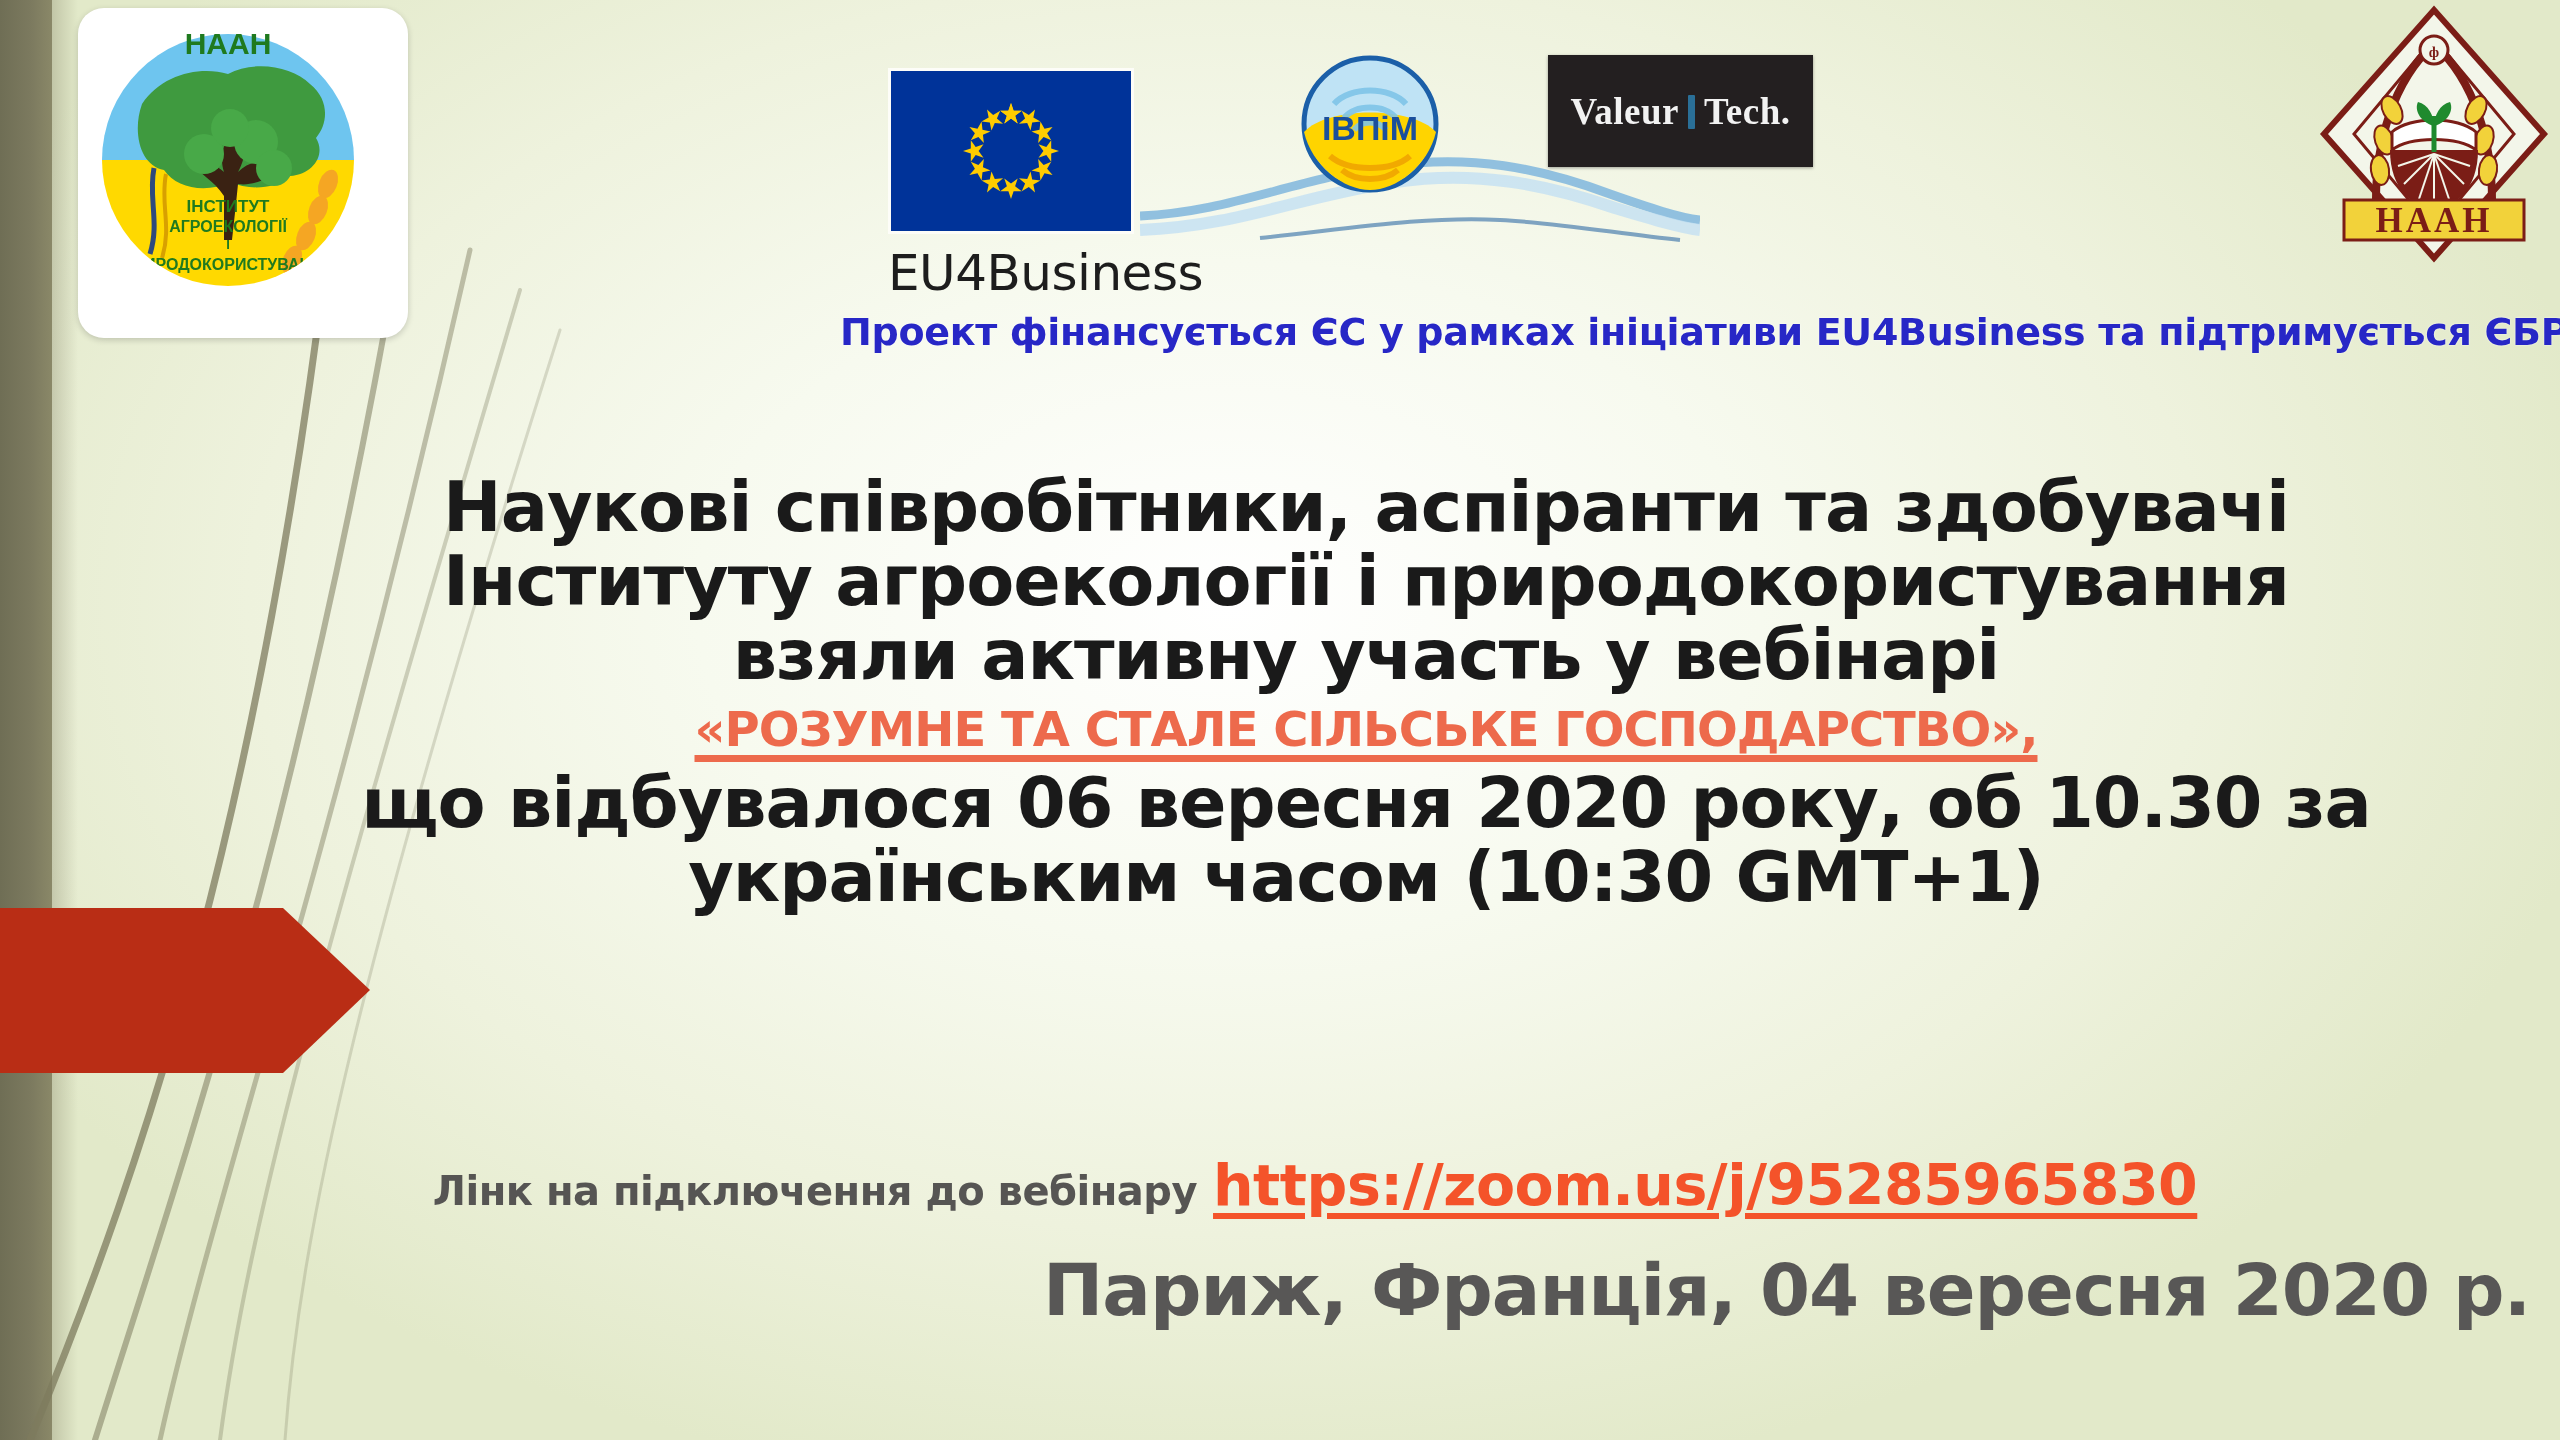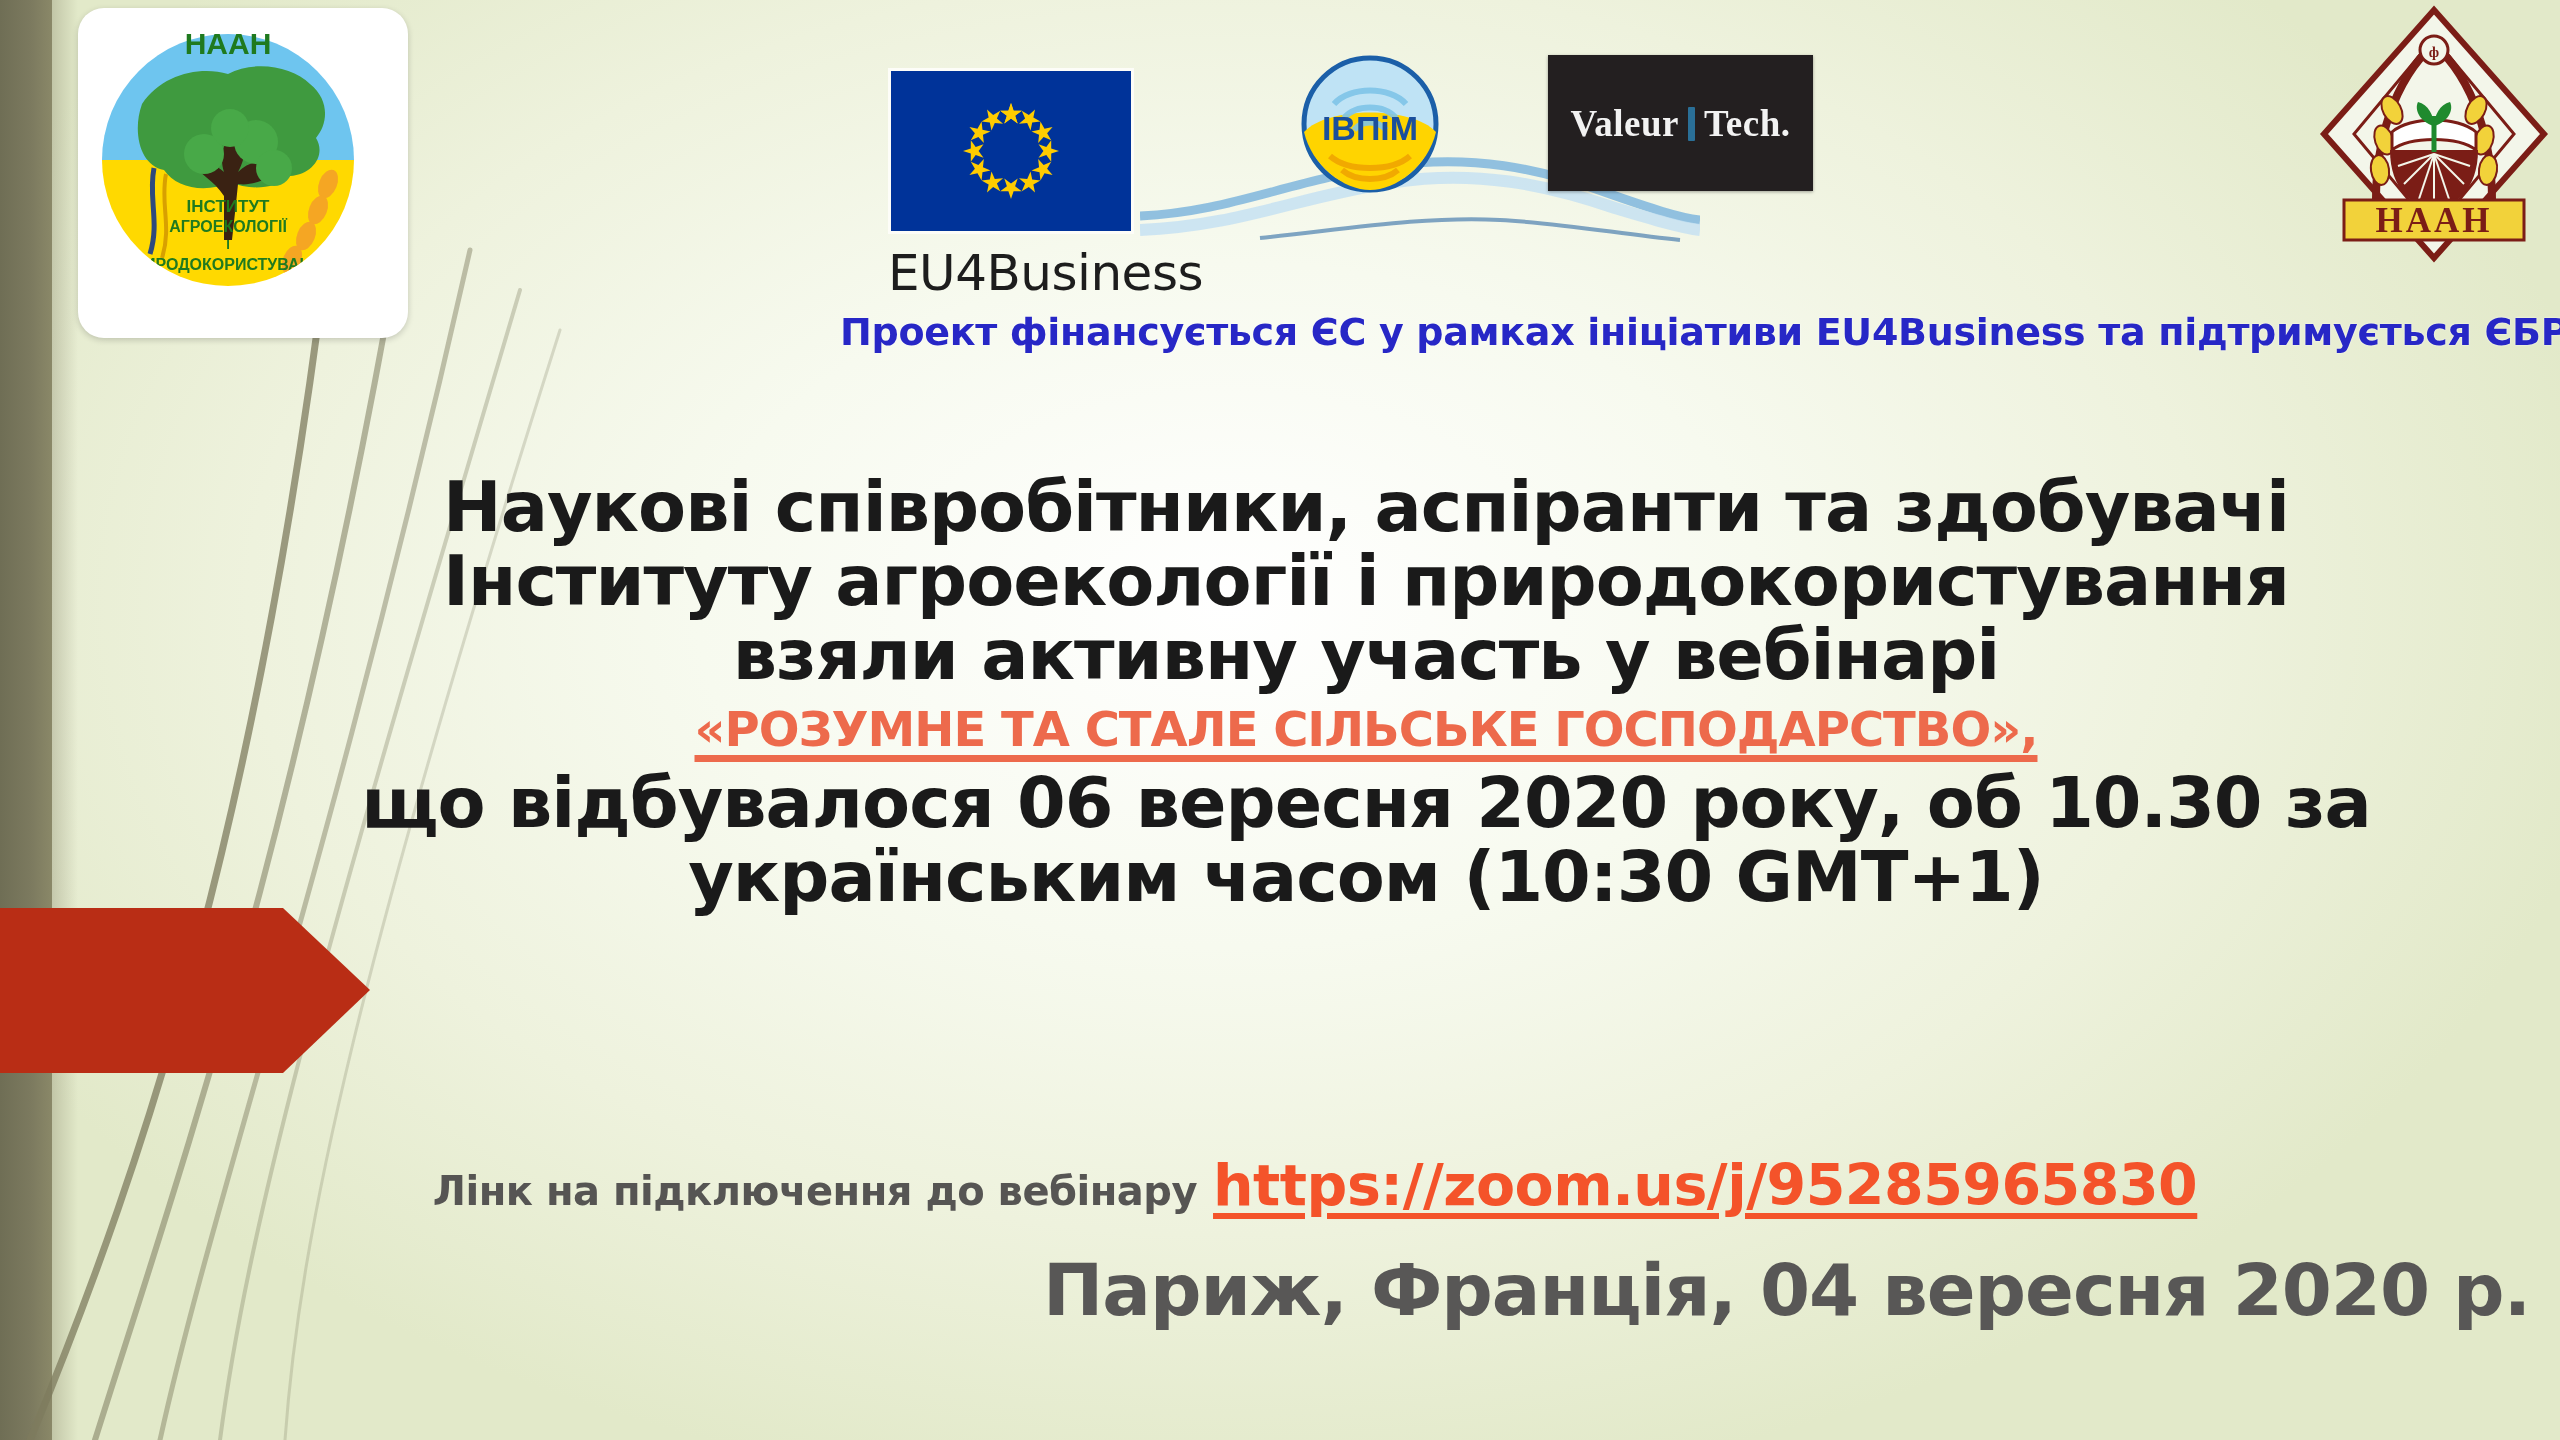--- a/index.html
+++ b/index.html
@@ -52,21 +52,21 @@
   .eu-name{
     font-size:50px;color:#1d1d1d;margin-top:10px;letter-spacing:-0.5px;
     font-family:"DejaVu Sans",sans-serif;
   }
 
   .water{position:absolute;left:1140px;top:120px;width:560px;height:130px;}
 
   .logo-ivpim{position:absolute;left:1278px;top:48px;width:190px;height:160px;}
 
   .logo-valeur{
-    position:absolute;left:1548px;top:55px;width:265px;height:136px;
+    position:absolute;left:1548px;top:55px;width:265px;height:112px;
     background:#231f20;display:flex;align-items:center;justify-content:center;
     box-shadow:0 1px 3px rgba(0,0,0,.35);
   }
   .valeur-txt{
     color:#f2f2f2;font-size:37px;font-weight:bold;
     font-family:"Liberation Serif","DejaVu Serif",serif;letter-spacing:.5px;
     white-space:nowrap;
   }
   .valeur-bar{
     display:inline-block;width:7px;height:34px;background:#2a6f97;

